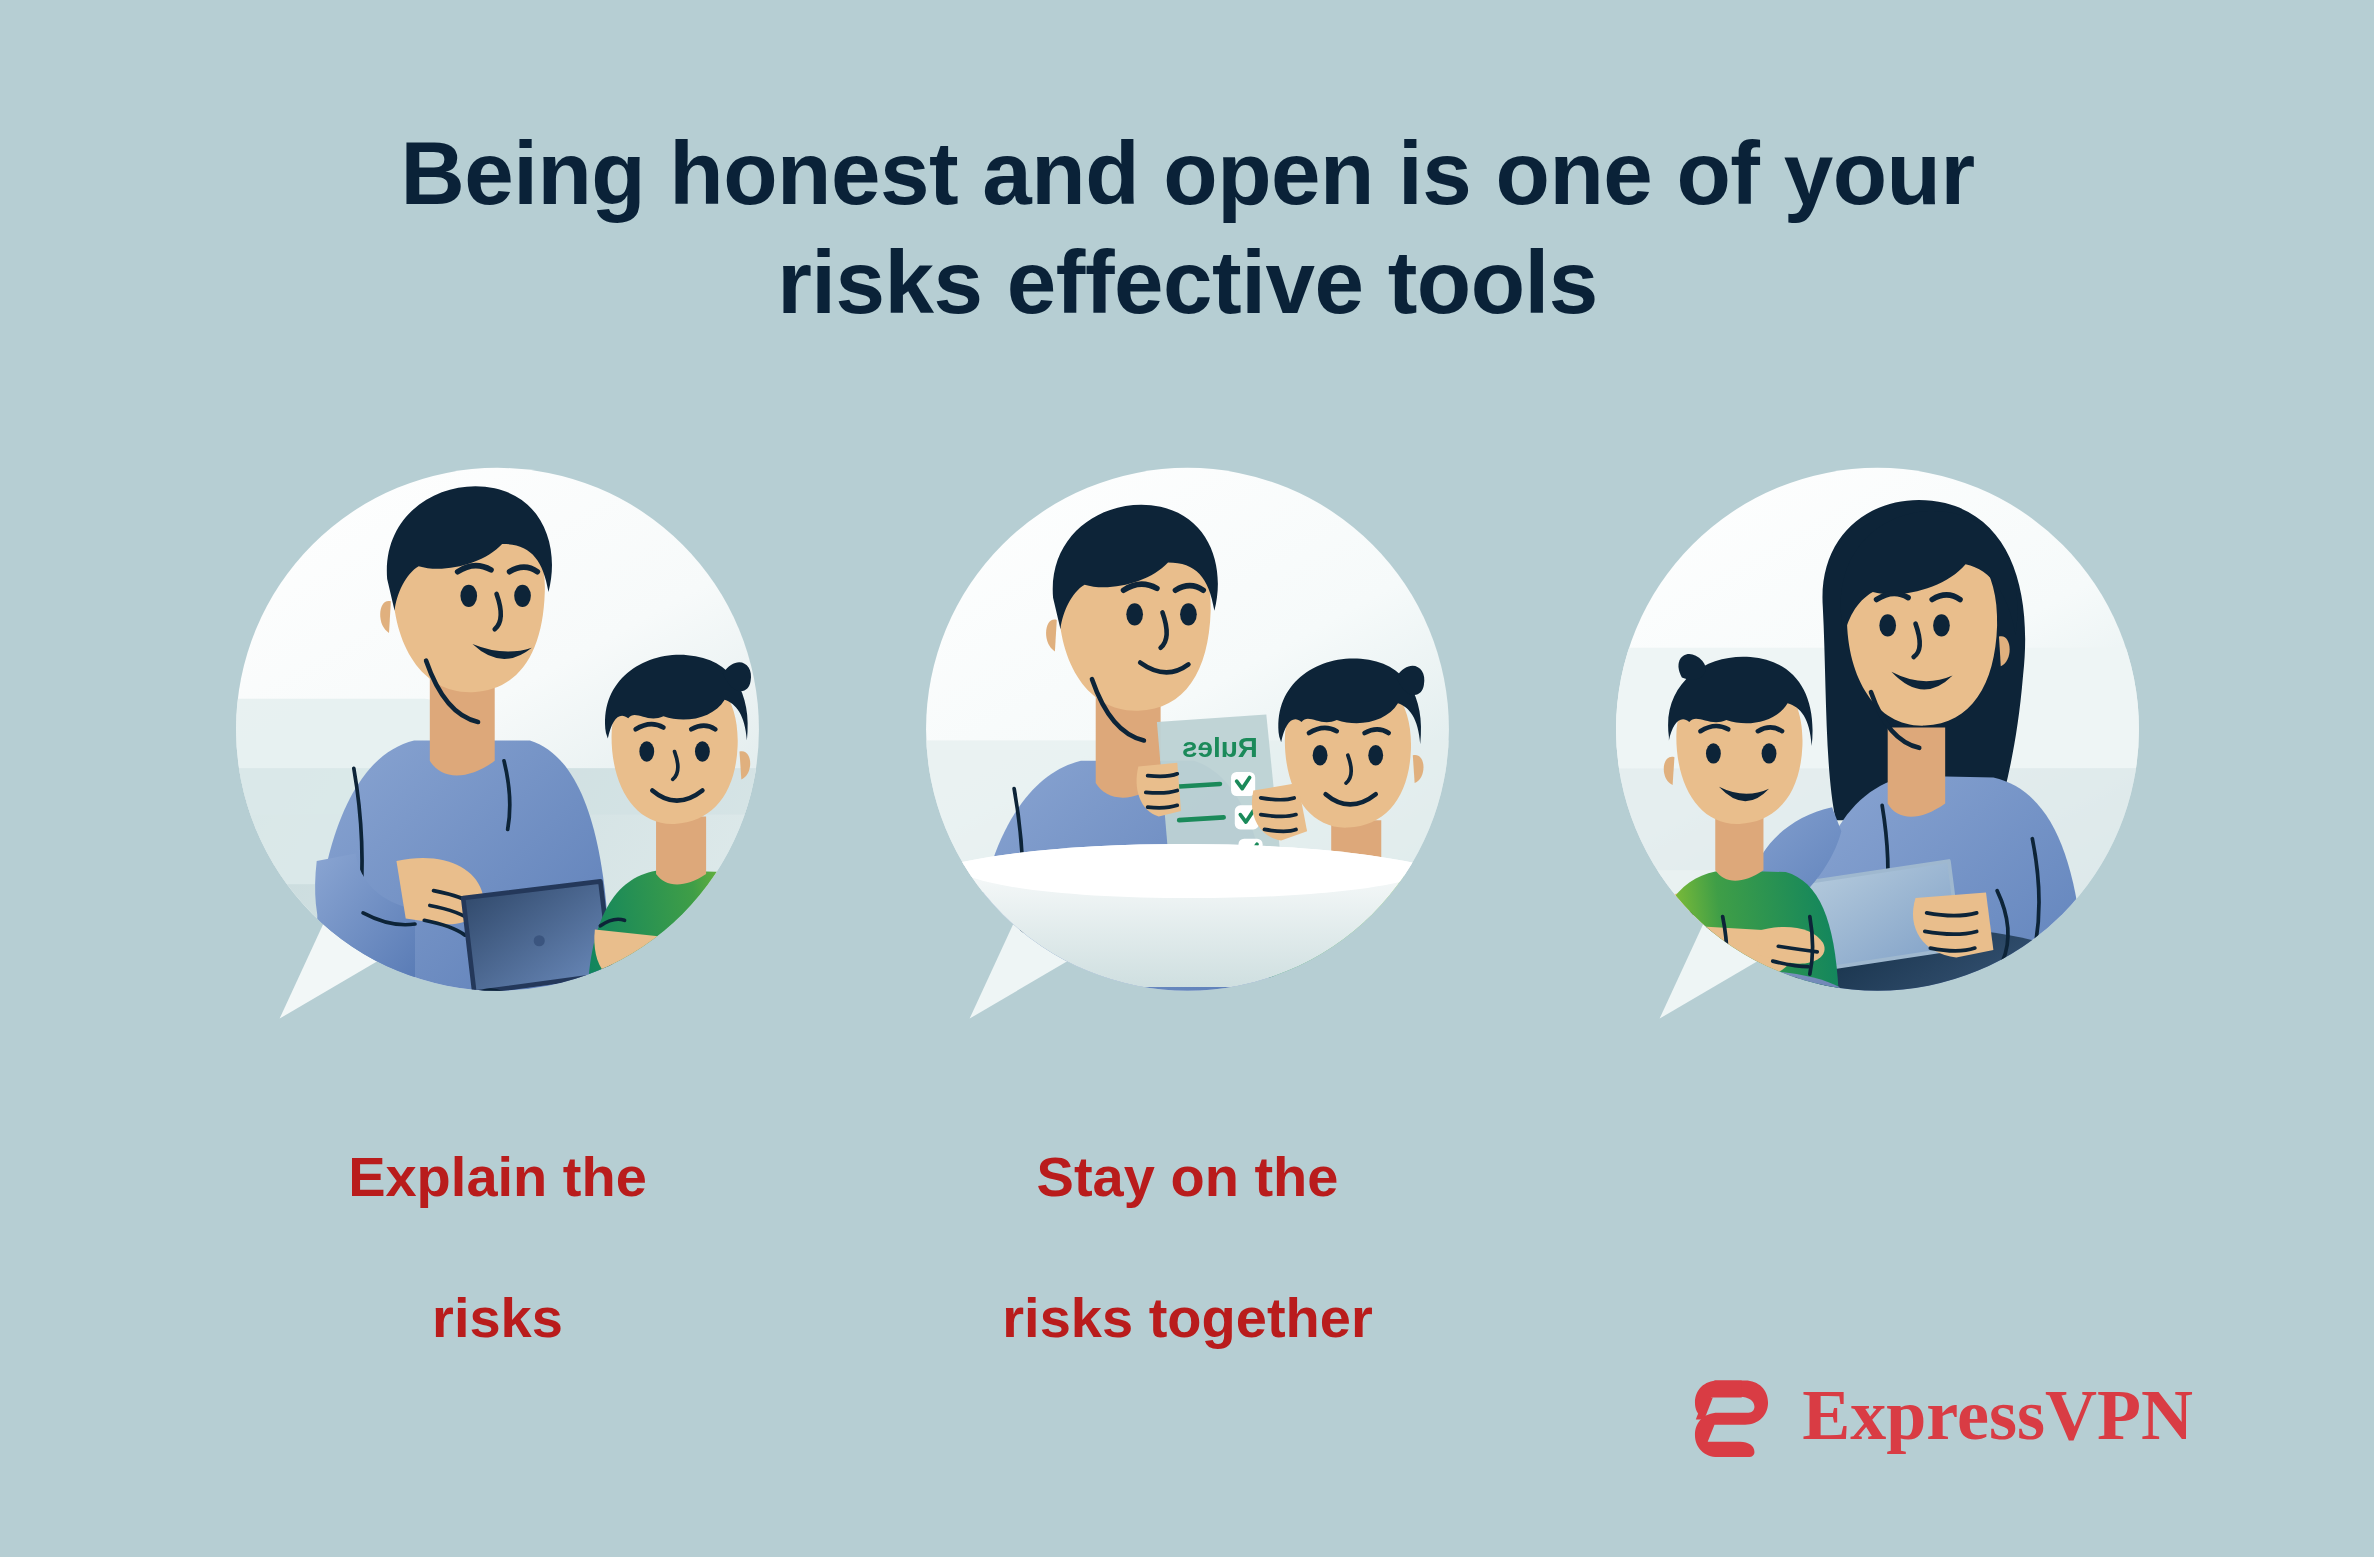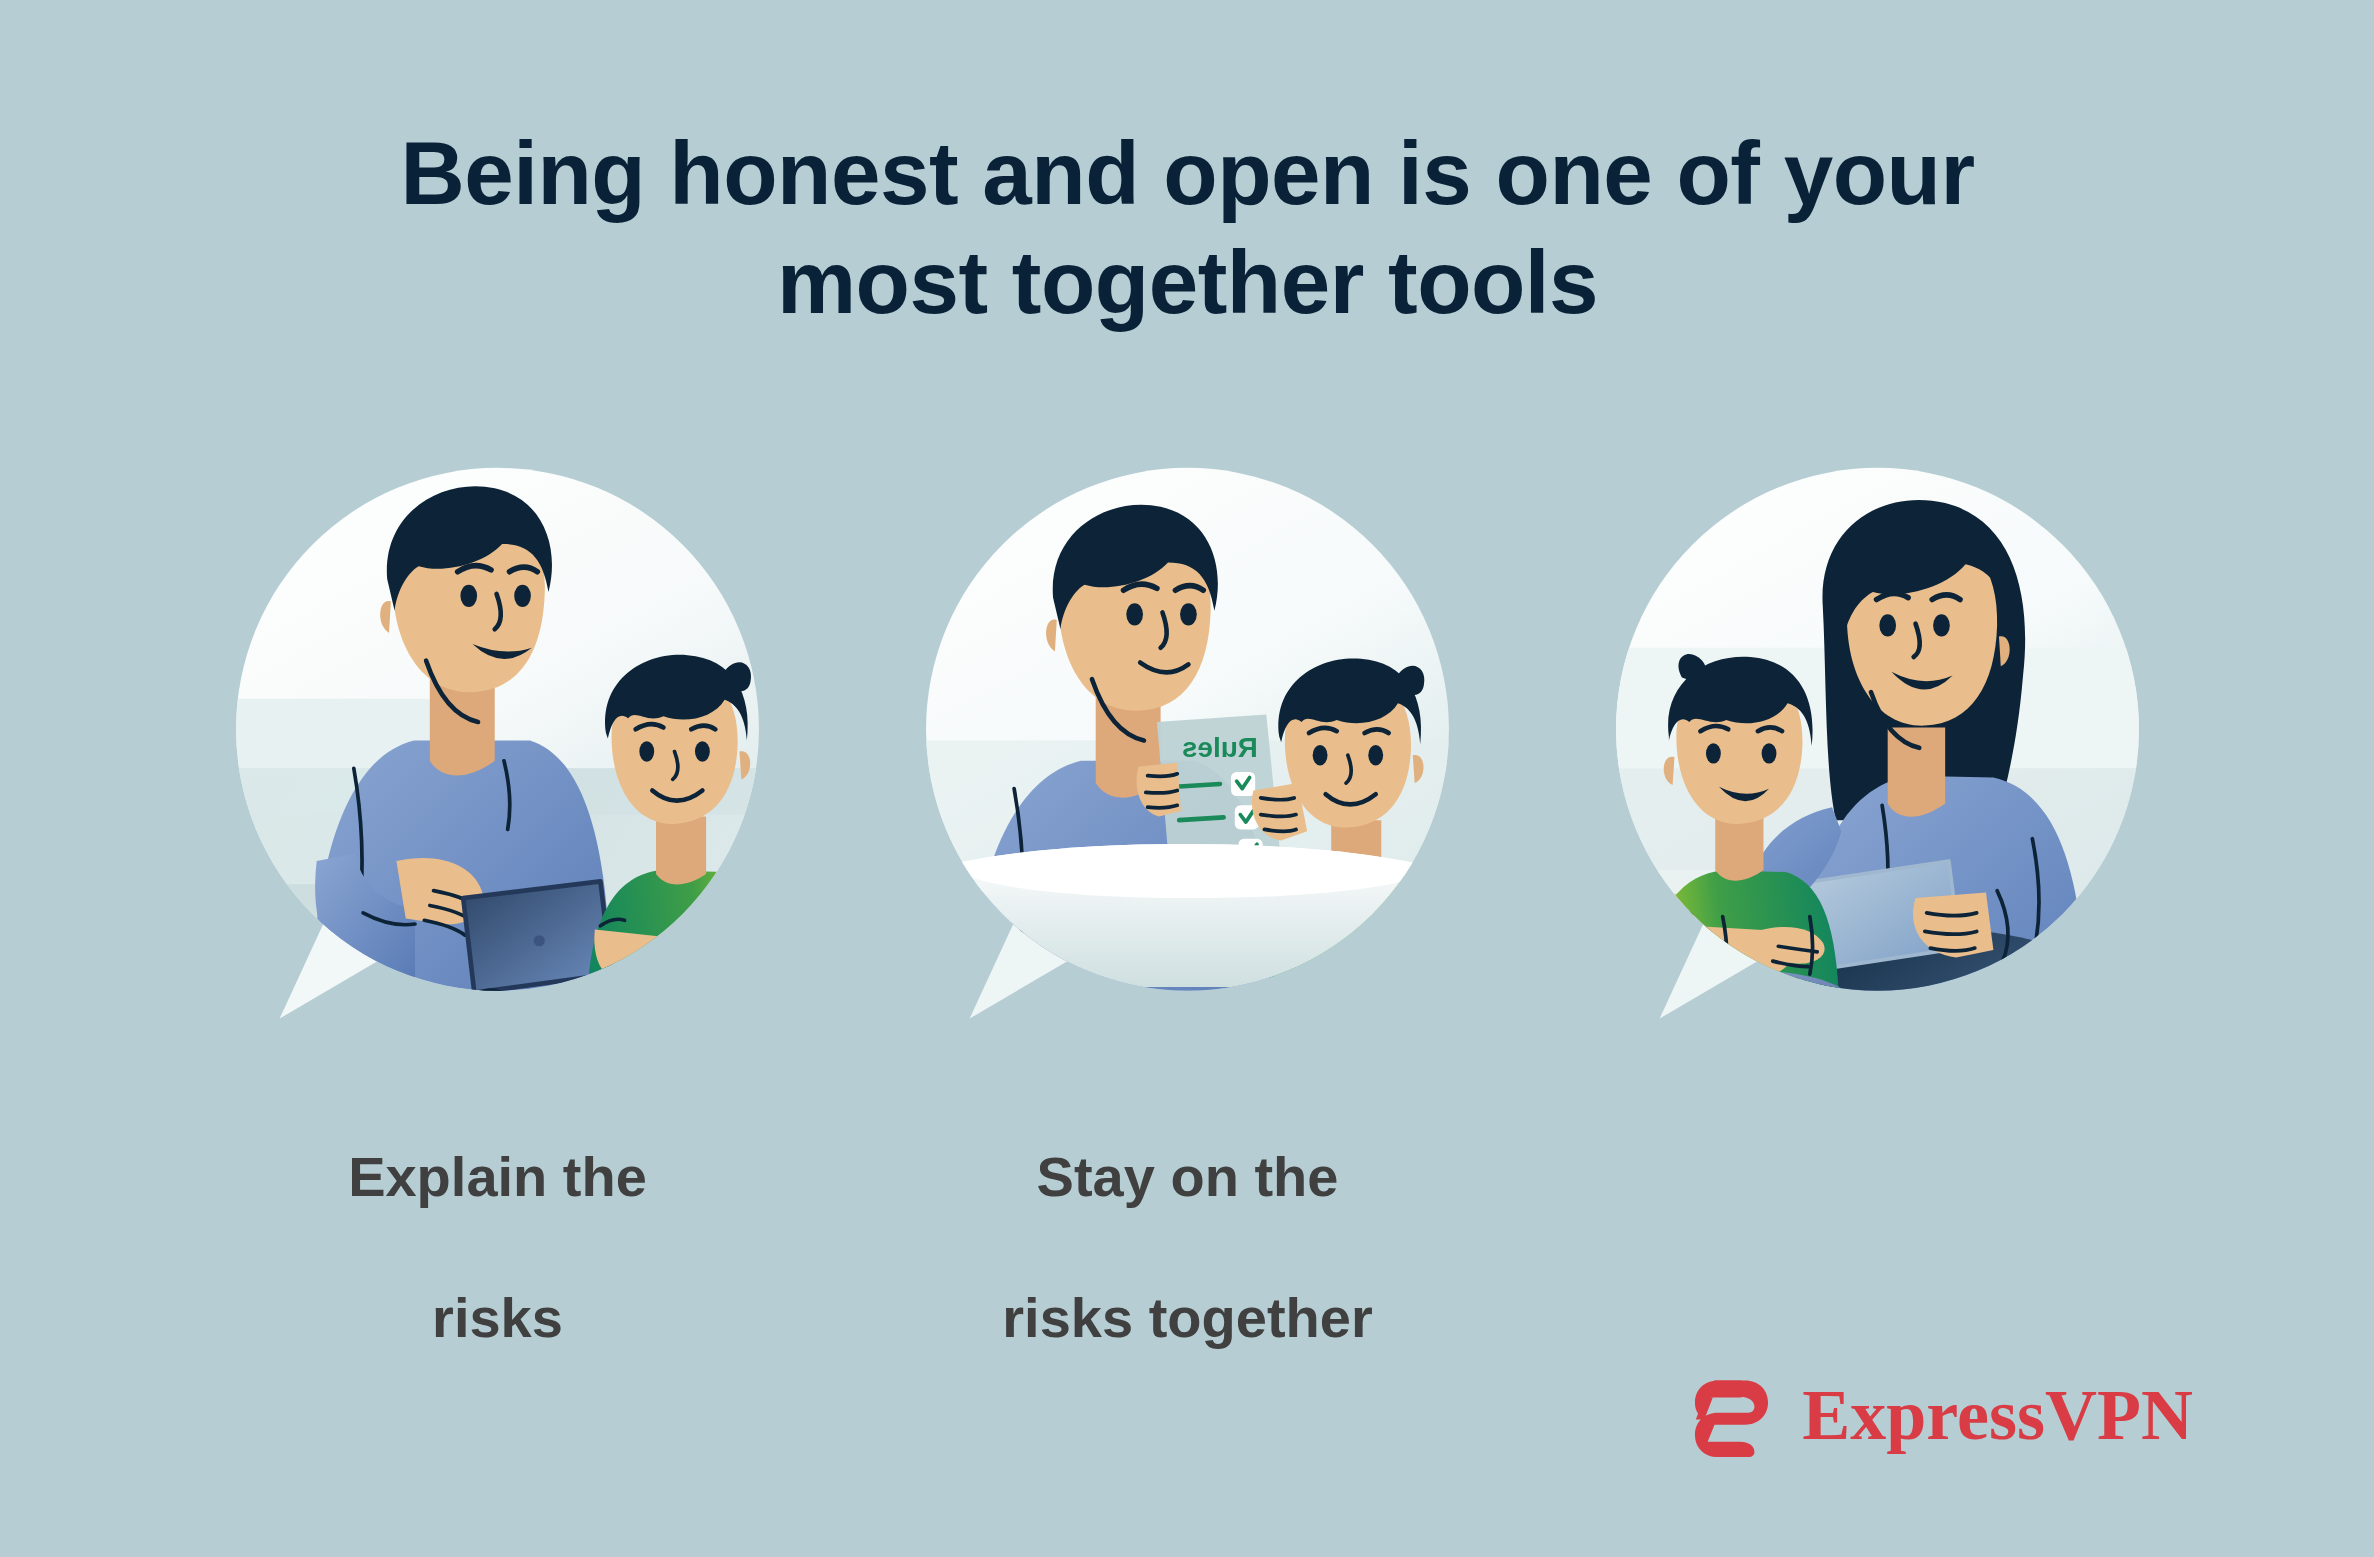--- a/index.html
+++ b/index.html
@@ -37,21 +37,21 @@
 
   .bubble-wrap{
     position:relative;
     width:547px;height:568px;
   }
   .bubble-svg{position:absolute;inset:0;width:100%;height:100%;}
 
   .caption{
     margin-top:41px;
     text-align:center;
-    color:#404040;
+    color:#b91c1c;
     font-size:56px;
     font-weight:700;
     line-height:1.26;
     white-space:pre-line;
   }
 
   
   .logo{
     position:absolute;
     right:182px;bottom:100px;
@@ -67,21 +67,21 @@
     line-height:1;
   }
 </style>
 </head>
 <body>
 
 <div class="stage">
 
   <div class="title">
     <div>Being honest and open is one of your</div>
-    <div>most together tools</div>
+    <div>risks effective tools</div>
   </div>
 
   <div class="columns">
 
     <div class="col">
       <div class="bubble-wrap">
         <svg class="bubble-svg" viewBox="0 0 590 612" xmlns="http://www.w3.org/2000/svg">
           <defs>
             <linearGradient id="bub1" x1="0" y1="0" x2="0.55" y2="1">
               <stop offset="0%" stop-color="#ffffff"></stop>

